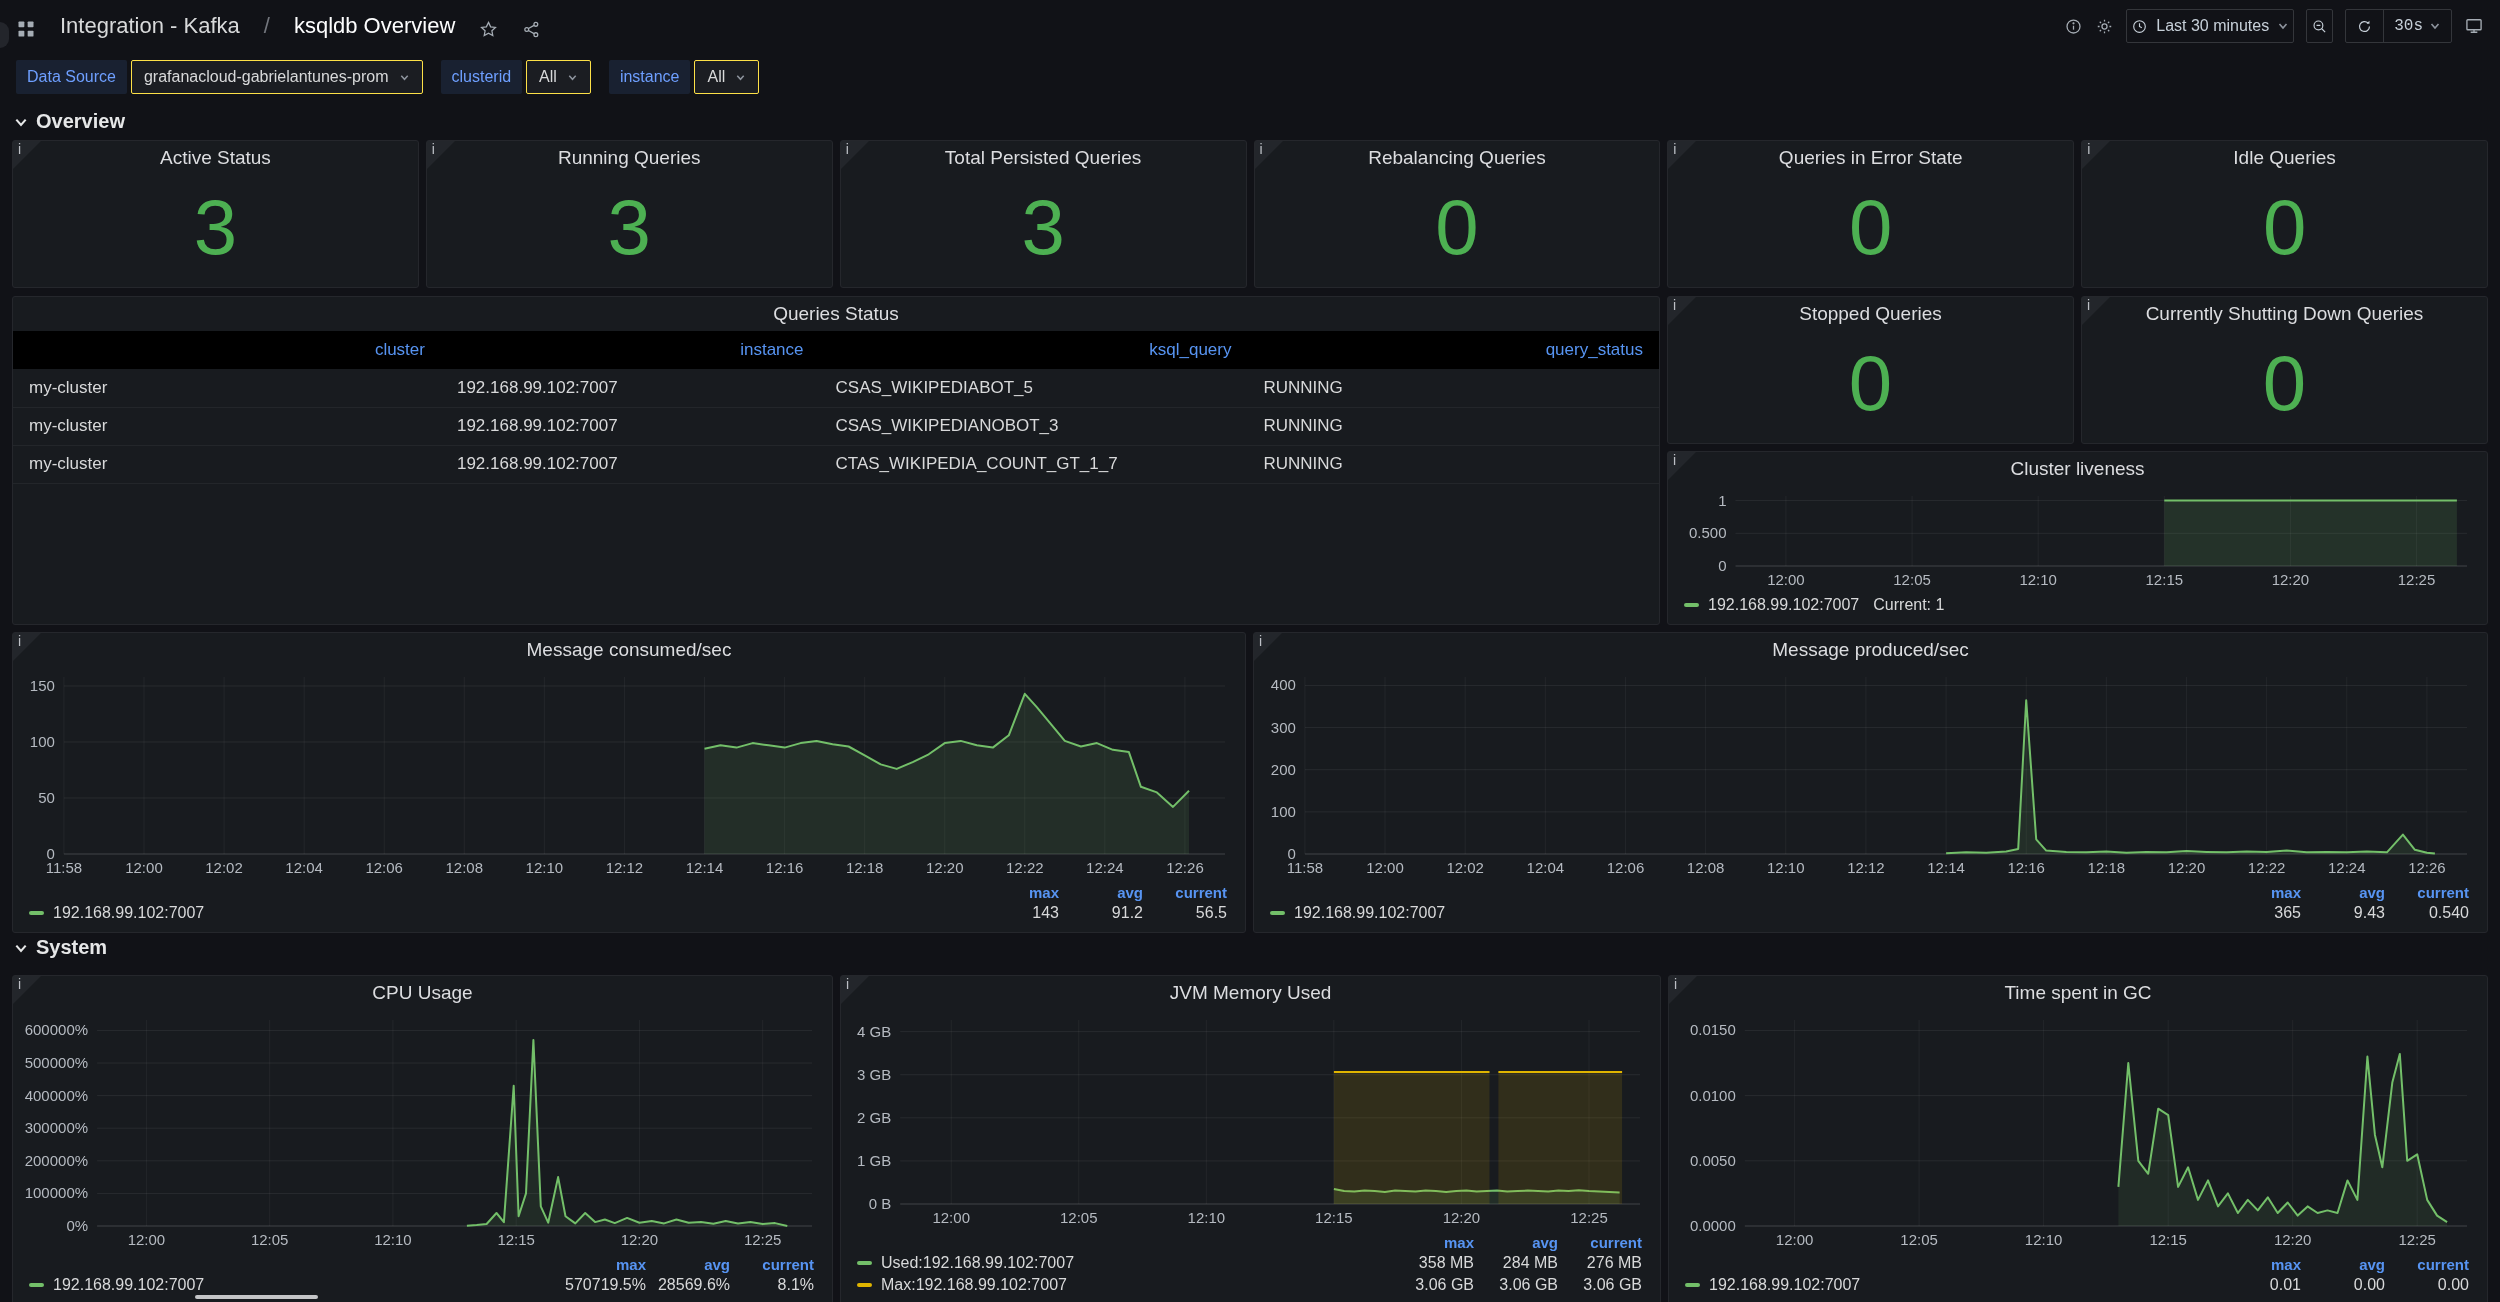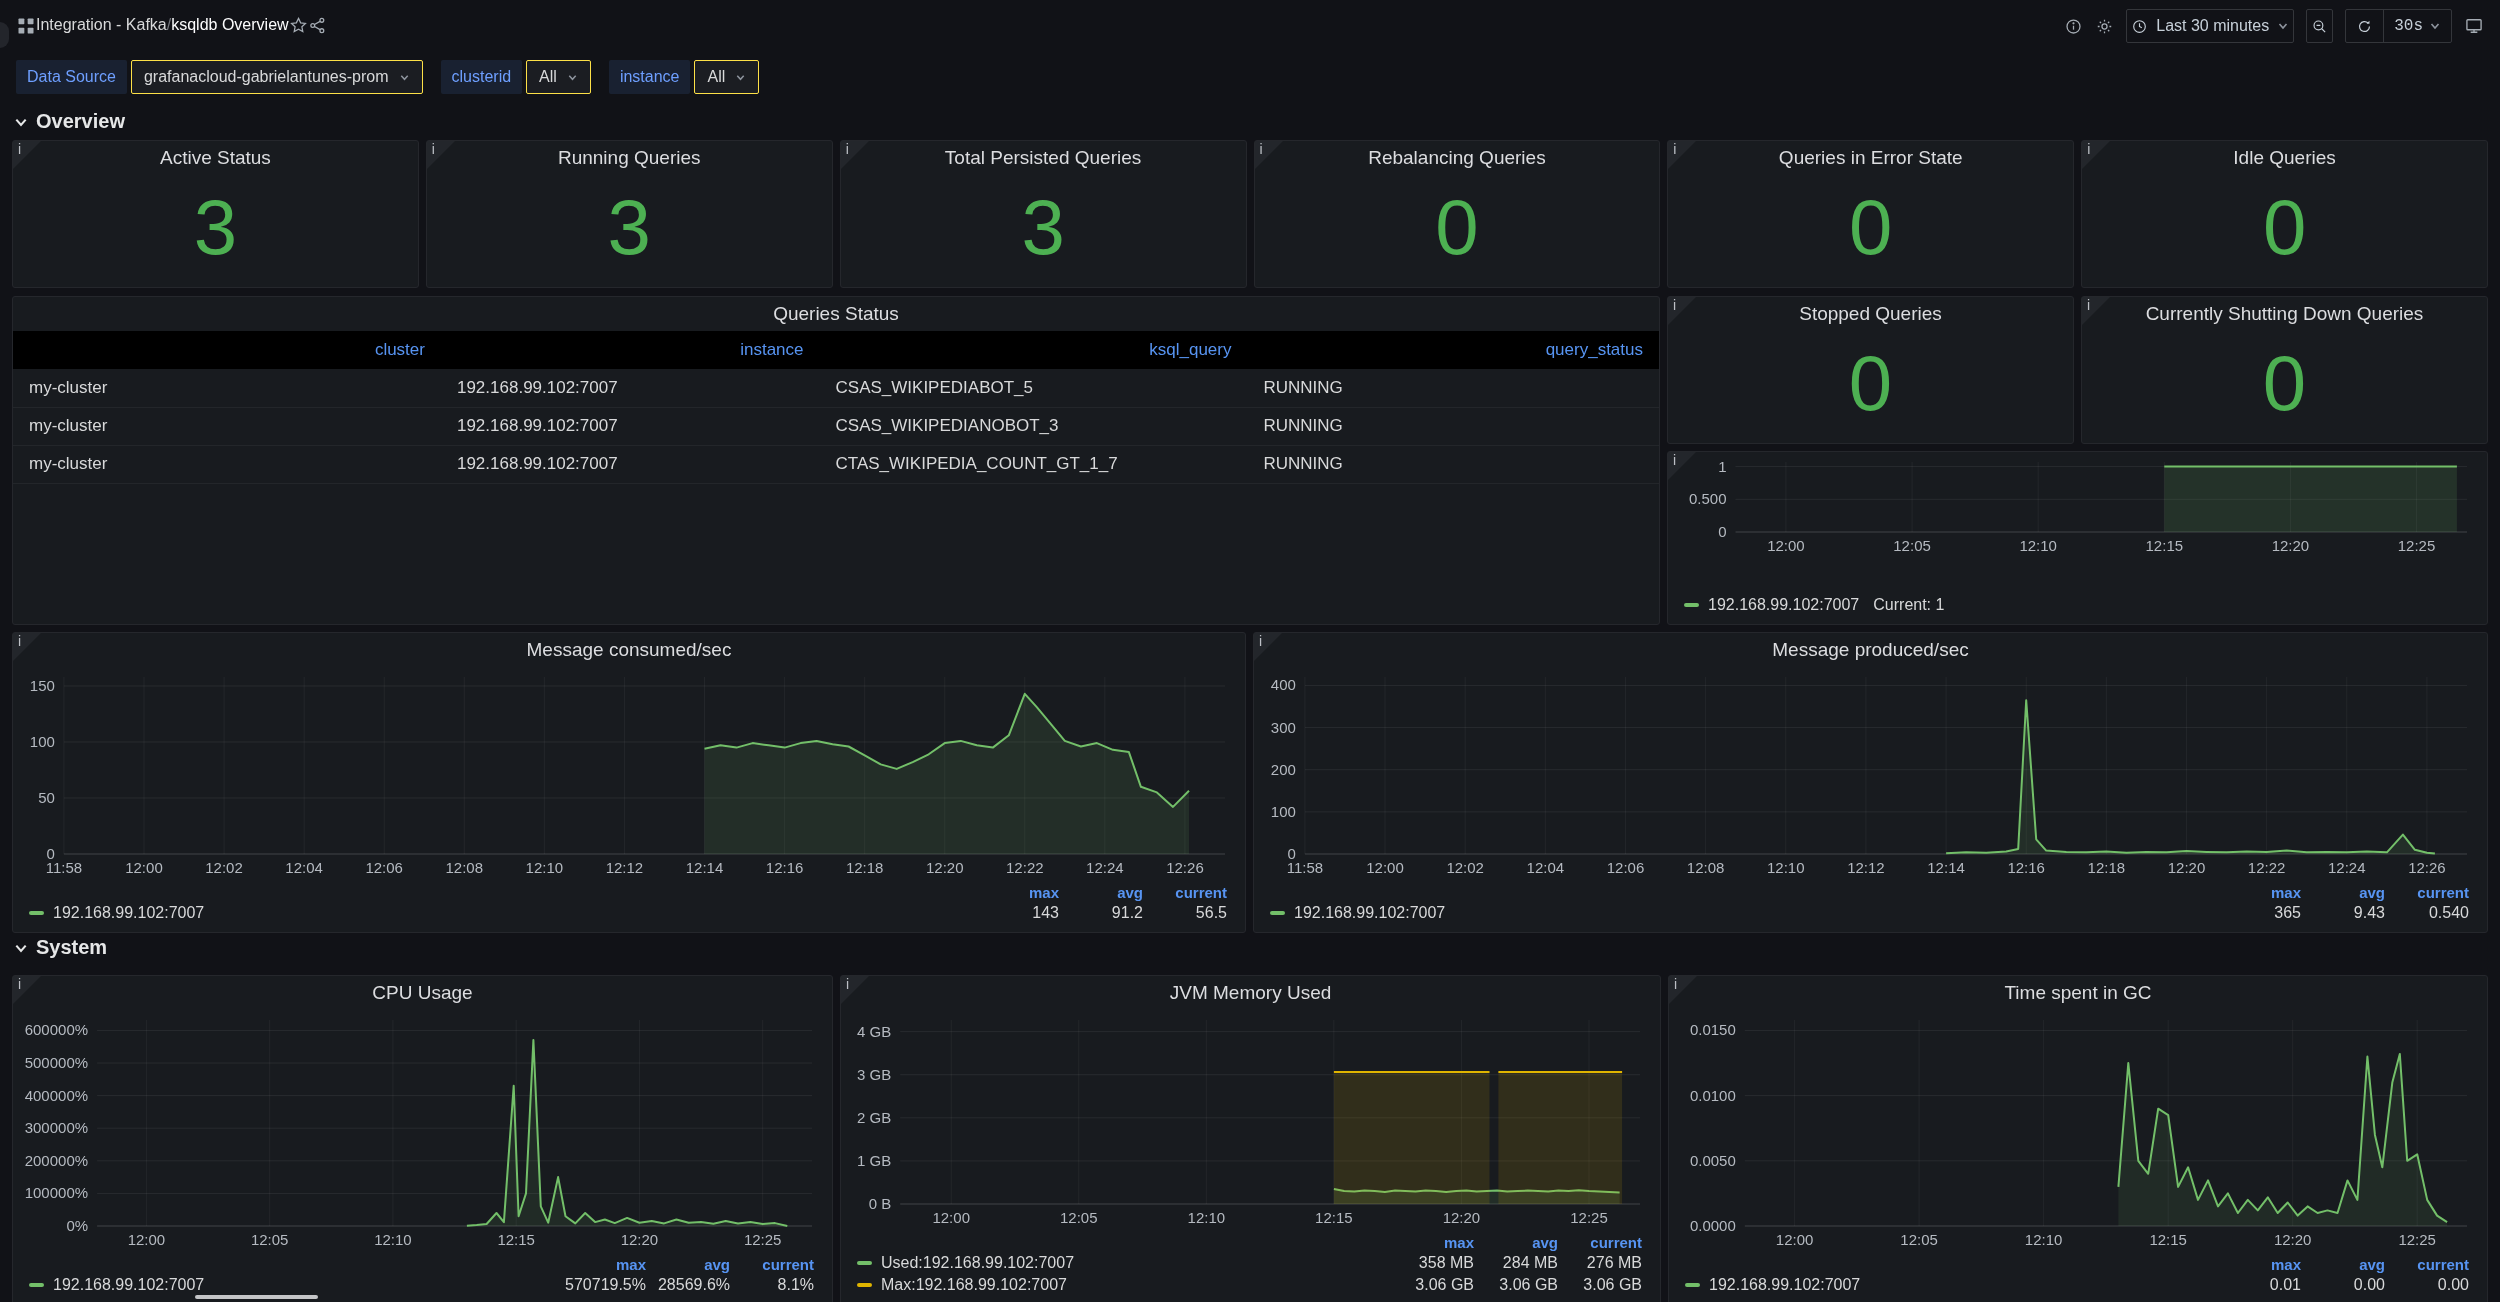--- a/index.html
+++ b/index.html
@@ -3,21 +3,21 @@
 <meta charset="utf-8">
 <style>
   *{box-sizing:border-box;margin:0;padding:0}
   html,body{width:2500px;height:1302px;overflow:hidden;background:#111217;
     font-family:"Liberation Sans",sans-serif;color:#d8d9da}
   #app{position:relative;width:2500px;height:1302px}
 
   
   .navbar{position:absolute;top:0;left:0;right:0;height:52px;display:flex;
     align-items:center;justify-content:space-between;padding:0 16px}
-  .nav-left{display:flex;align-items:flex-start;gap:0;font-size:16px}
+  .nav-left{display:flex;align-items:flex-end;gap:24px;font-size:22px}
   .crumb-folder{color:#d8d9da;cursor:pointer}
   .crumb-sep{color:#73767d}
   .crumb-dash{color:#fdfdfe;font-weight:500;cursor:pointer}
   .icon-btn{color:#a6adb5;display:inline-flex;align-items:center;cursor:pointer;background:none;border:none}
   .nav-right{display:flex;align-items:center;gap:12px}
   .nav-btn{display:inline-flex;align-items:center;gap:8px;height:34px;padding:0 4px;
     background:transparent;border:none;color:#c7d0d9;font-size:16px;font-family:inherit;cursor:pointer}
   .nav-btn.bordered{border:1px solid #34363b;border-radius:2px}
   .btn-group{display:inline-flex;height:34px;border:1px solid #34363b;border-radius:2px}
   .btn-group button{display:inline-flex;align-items:center;gap:6px;background:none;border:none;
@@ -295,20 +295,21 @@
     <div class="stat-value">0</div>
   </div>
   <div class="panel stat" id="panel-currently">
     <div class="info-corner"></div>
     <div class="panel-title">Currently Shutting Down Queries</div>
     <div class="stat-value">0</div>
   </div>
 
   <div class="panel graph" id="panel-liveness">
     <div class="info-corner"></div>
+    <div class="panel-title">Cluster liveness</div>
     <div class="chart">
       <div class="plot"><svg width="807" height="106" style="font: 15px &quot;Liberation Sans&quot;, sans-serif;">
             <line x1="111.94827586206897" y1="10" x2="111.94827586206897" y2="80" stroke="rgba(255,255,255,0.05)"></line>
             <text x="111.94827586206897" y="99" text-anchor="middle" fill="#b5bac1">12:00</text>
             <line x1="238.0689655172414" y1="10" x2="238.0689655172414" y2="80" stroke="rgba(255,255,255,0.05)"></line>
             <text x="238.0689655172414" y="99" text-anchor="middle" fill="#b5bac1">12:05</text>
             <line x1="364.1896551724138" y1="10" x2="364.1896551724138" y2="80" stroke="rgba(255,255,255,0.05)"></line>
             <text x="364.1896551724138" y="99" text-anchor="middle" fill="#b5bac1">12:10</text>
             <line x1="490.31034482758616" y1="10" x2="490.31034482758616" y2="80" stroke="rgba(255,255,255,0.05)"></line>
             <text x="490.31034482758616" y="99" text-anchor="middle" fill="#b5bac1">12:15</text>

